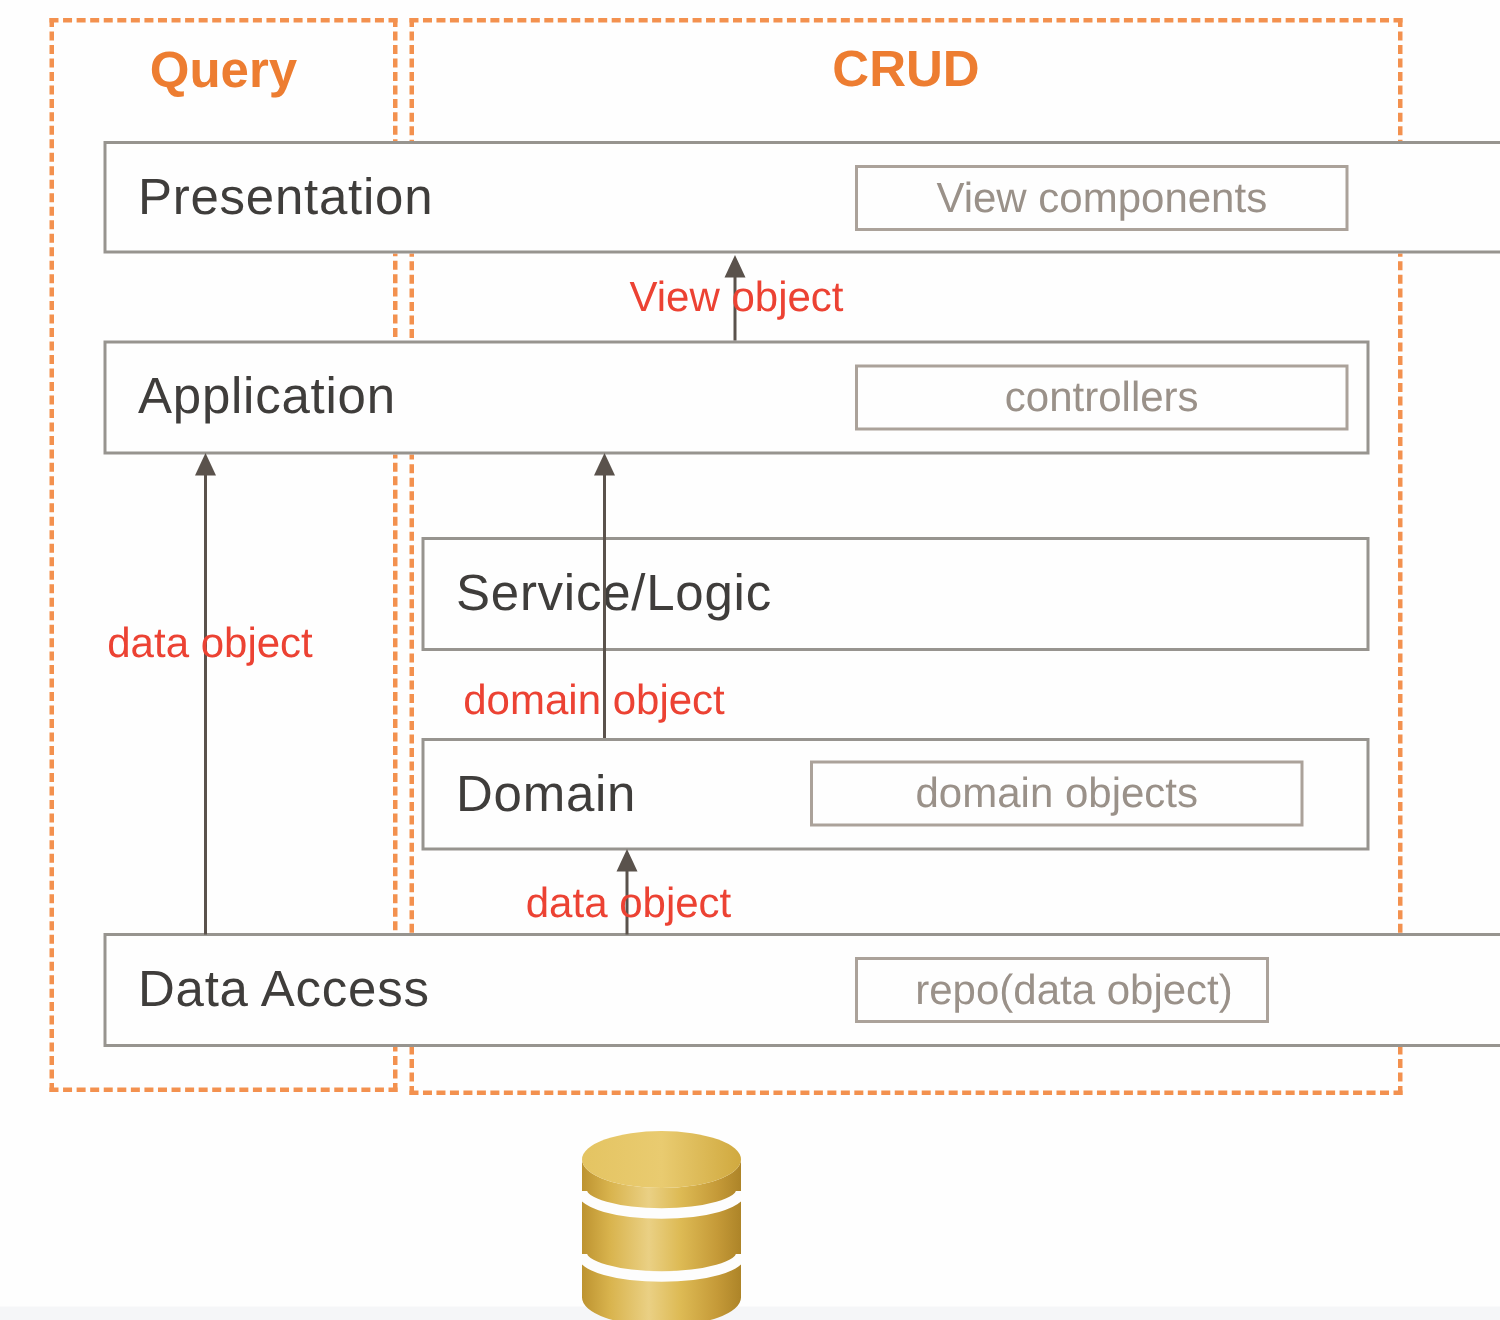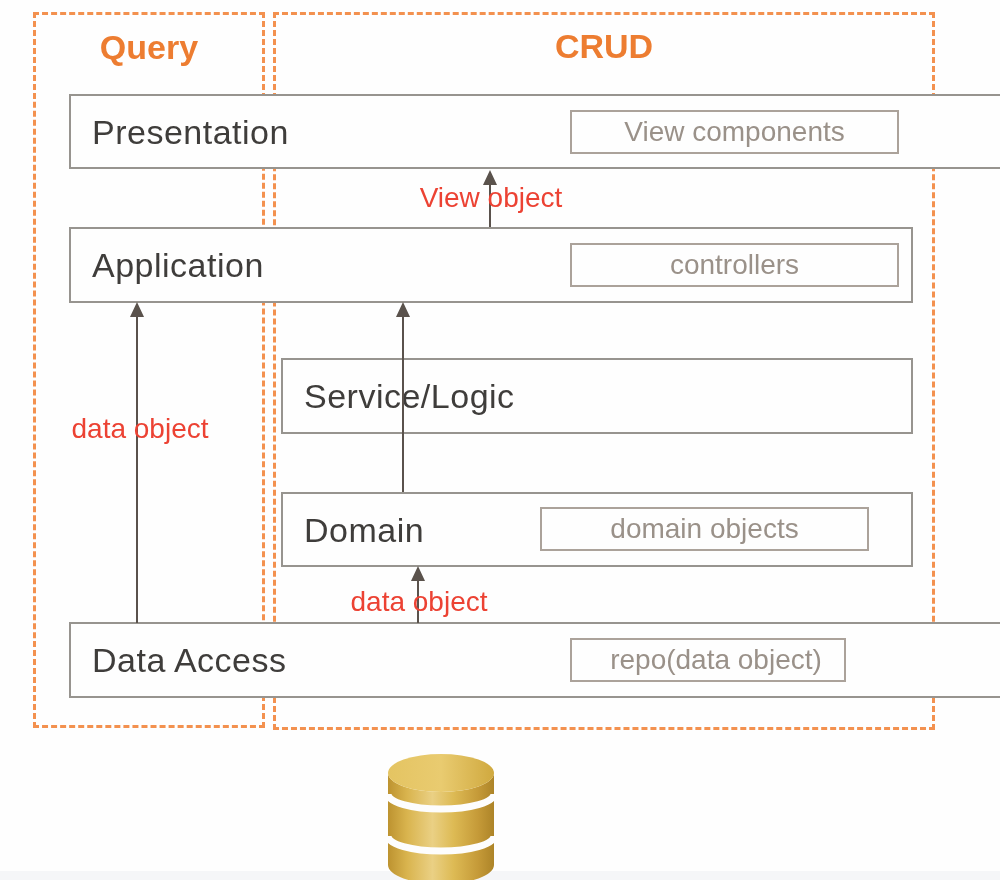--- a/index.html
+++ b/index.html
@@ -108,20 +108,21 @@
     <span class="head"></span>
     <span class="shaft"></span>
   </div>
   <div class="arrow" id="arrow-data-bottom">
     <span class="head"></span>
     <span class="shaft"></span>
   </div>
 
   <div class="flow-label" id="label-view-object">View object</div>
   <div class="flow-label" id="label-data-object-left">data object</div>
+  <div class="flow-label" id="label-domain-object">domain object</div>
   <div class="flow-label" id="label-data-object-bottom">data object</div>
 
   <svg id="db-icon" viewBox="0 0 106 130" xmlns="http://www.w3.org/2000/svg" aria-hidden="true">
     <defs>
       <linearGradient id="gold-body" x1="0" y1="0" x2="1" y2="0">
         <stop offset="0" stop-color="#bd9330"></stop>
         <stop offset="0.18" stop-color="#d9b44e"></stop>
         <stop offset="0.42" stop-color="#ead084"></stop>
         <stop offset="0.62" stop-color="#ddba54"></stop>
         <stop offset="0.85" stop-color="#c59a38"></stop>

